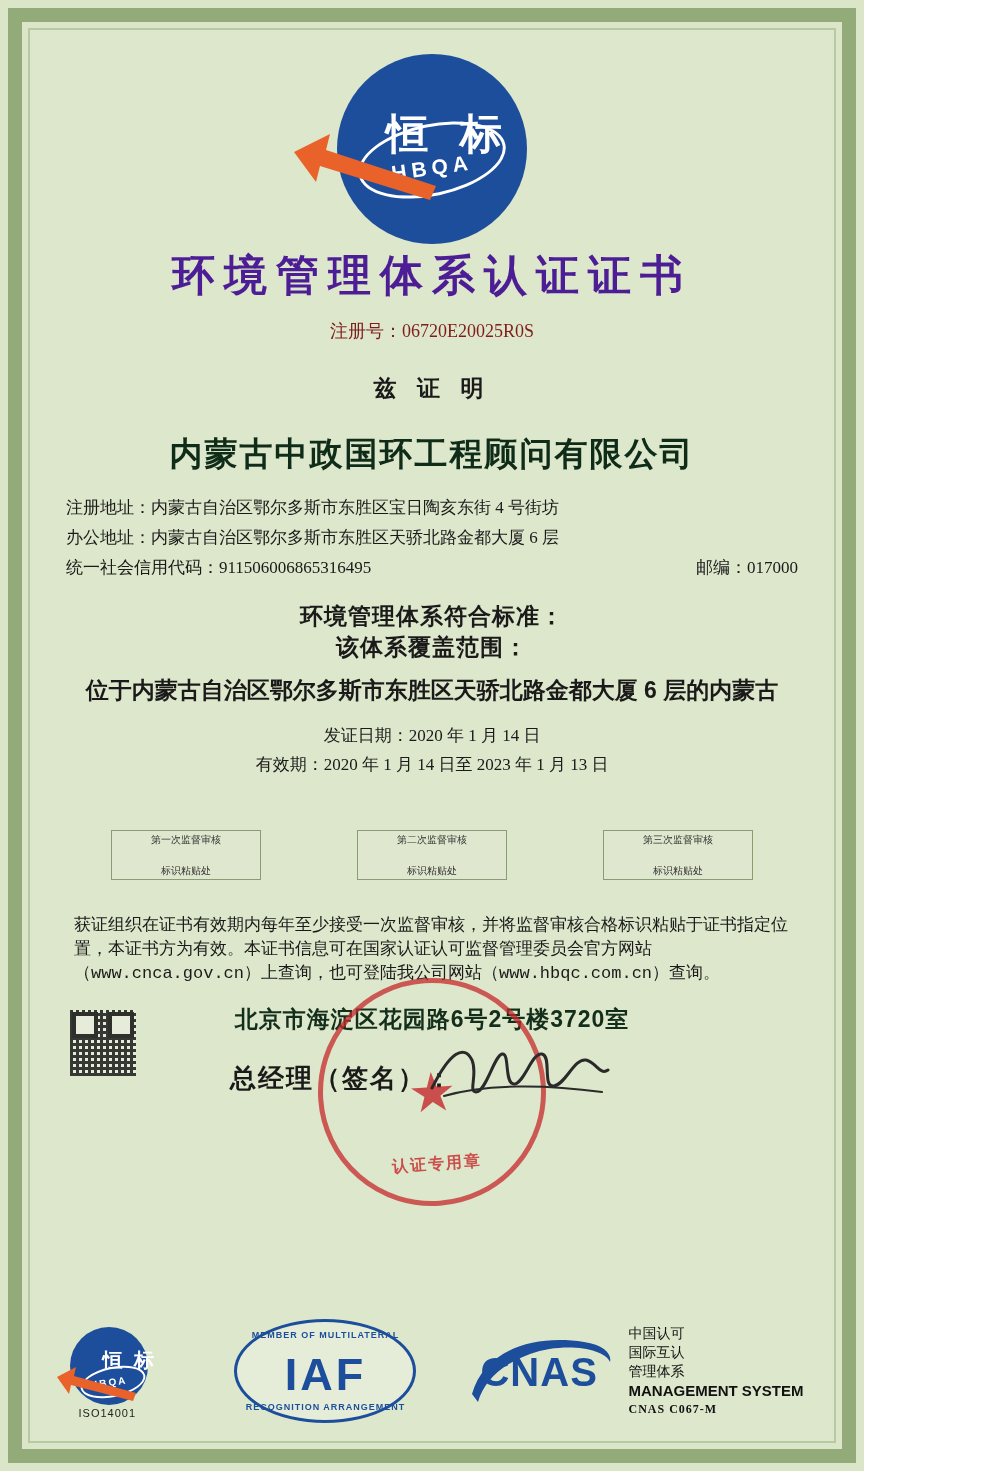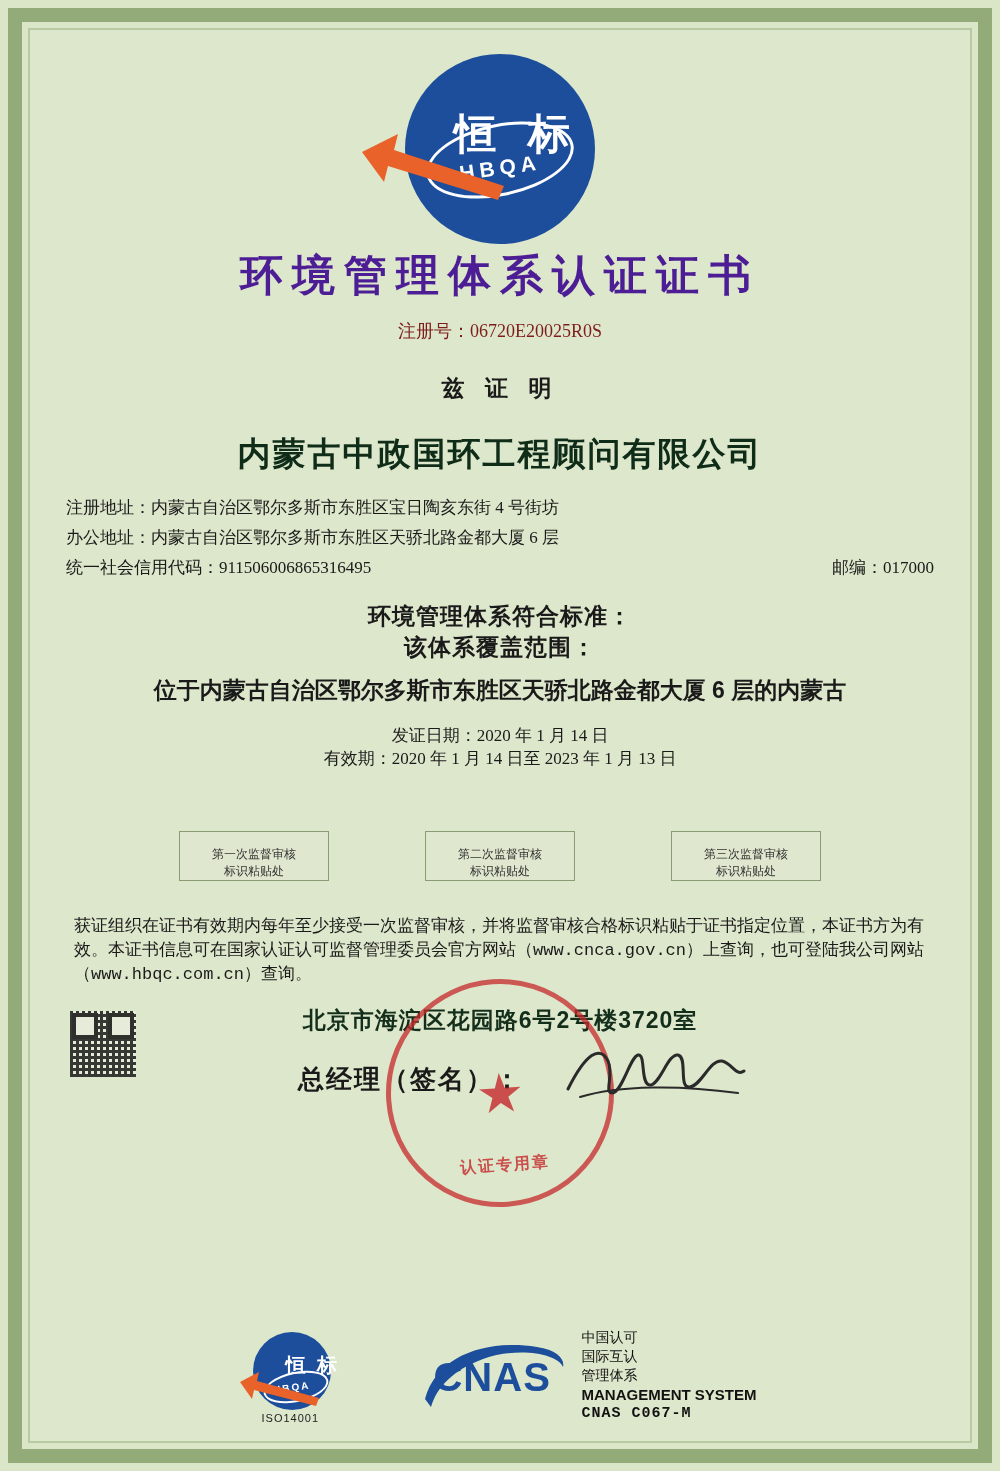--- a/index.html
+++ b/index.html
@@ -8,21 +8,21 @@
     background: #ffffff;
   }
   body {
     width: 1000px;
     height: 1471px;
     font-family: "Liberation Sans", sans-serif;
     overflow: hidden;
   }
   .cert {
     position: relative;
-    width: 1000px;
+    width: 864px;
     height: 1471px;
     background: #dbe6c8;
     box-sizing: border-box;
     overflow: hidden;
   }
   
   .border-outer {
     position: absolute;
     left: 8px; top: 8px; right: 8px; bottom: 8px;
     border: 14px solid #93ab79;
@@ -177,43 +177,43 @@
     margin-top: 12px;
     letter-spacing: 0px;
   }
   .date-line {
     font-size: 17px;
     margin-top: 18px;
     font-family: "Liberation Serif", serif;
   }
   .date-line2 {
     font-size: 17px;
+    margin-top: 6px;
     font-family: "Liberation Serif", serif;
   }
 
   
   .surv-row {
     display: flex;
     justify-content: center;
     gap: 96px;
     margin-top: 54px;
   }
   .surv-box {
     width: 148px;
     height: 48px;
     border: 1px solid #8a9c74;
     display: flex;
     flex-direction: column;
     align-items: center;
-    justify-content: flex-end;
-    font-size: 12px;
+    justify-content: space-between;
+    font-size: 10px;
     line-height: 17px;
     color: #333;
     background: rgba(255,255,255,0.08);
-    margin-top: 7px;
   }
 
   
   .note {
     margin-top: 34px;
     text-align: left;
     font-size: 17px;
     line-height: 24px;
     font-family: Liberation Mono, monospace;
     padding: 0 14px;
@@ -438,24 +438,24 @@
     color: #111;
     text-align: left;
   }
   .f-cnas .side .en {
     font-size: 15px;
     font-weight: bold;
     letter-spacing: 0px;
     font-family: "Liberation Sans", sans-serif;
   }
   .f-cnas .side .code {
-    font-size: 15px;
-    font-weight: bold;
-    letter-spacing: 1px;
-    font-family: Liberation Mono, monospace;
+    font-size: 12px;
+    font-weight: bold;
+    letter-spacing: 1px;
+    font-family: Liberation Serif, serif;
   }
 </style>
 </head>
 <body>
 
 <div class="cert">
   <div class="paper"></div>
   <div class="border-outer"></div>
   <div class="border-inner"></div>
 
@@ -553,20 +553,26 @@
       <div class="ell"></div>
       <div class="hb">HBQA</div>
       <div class="arrow">
         <svg width="86" height="44" viewBox="0 0 86 44">
           <path d="M3 14 L22 4 L20 13 L82 30 L79 38 L17 22 L15 31 Z" fill="#e8622a"></path>
         </svg>
       </div>
       <div class="iso">ISO14001</div>
     </div>
 
+    <div class="f-iaf">
+      <div class="oval"></div>
+      <div class="top-arc">MEMBER OF MULTILATERAL</div>
+      <div class="iaf-text">IAF</div>
+      <div class="bot-arc">RECOGNITION ARRANGEMENT</div>
+    </div>
 
     <div class="f-cnas">
       <div class="mark">
         <svg class="swoosh" viewBox="0 0 150 78">
           <path d="M8 62 C20 18, 70 2, 120 10 C140 13, 148 22, 146 30 C140 16, 100 10, 66 22 C36 33, 20 50, 14 70 Z" fill="#1d4e9c"></path>
         </svg>
         <div class="cn-text">CNAS</div>
       </div>
       <div class="side">
         <div>中国认可</div>

